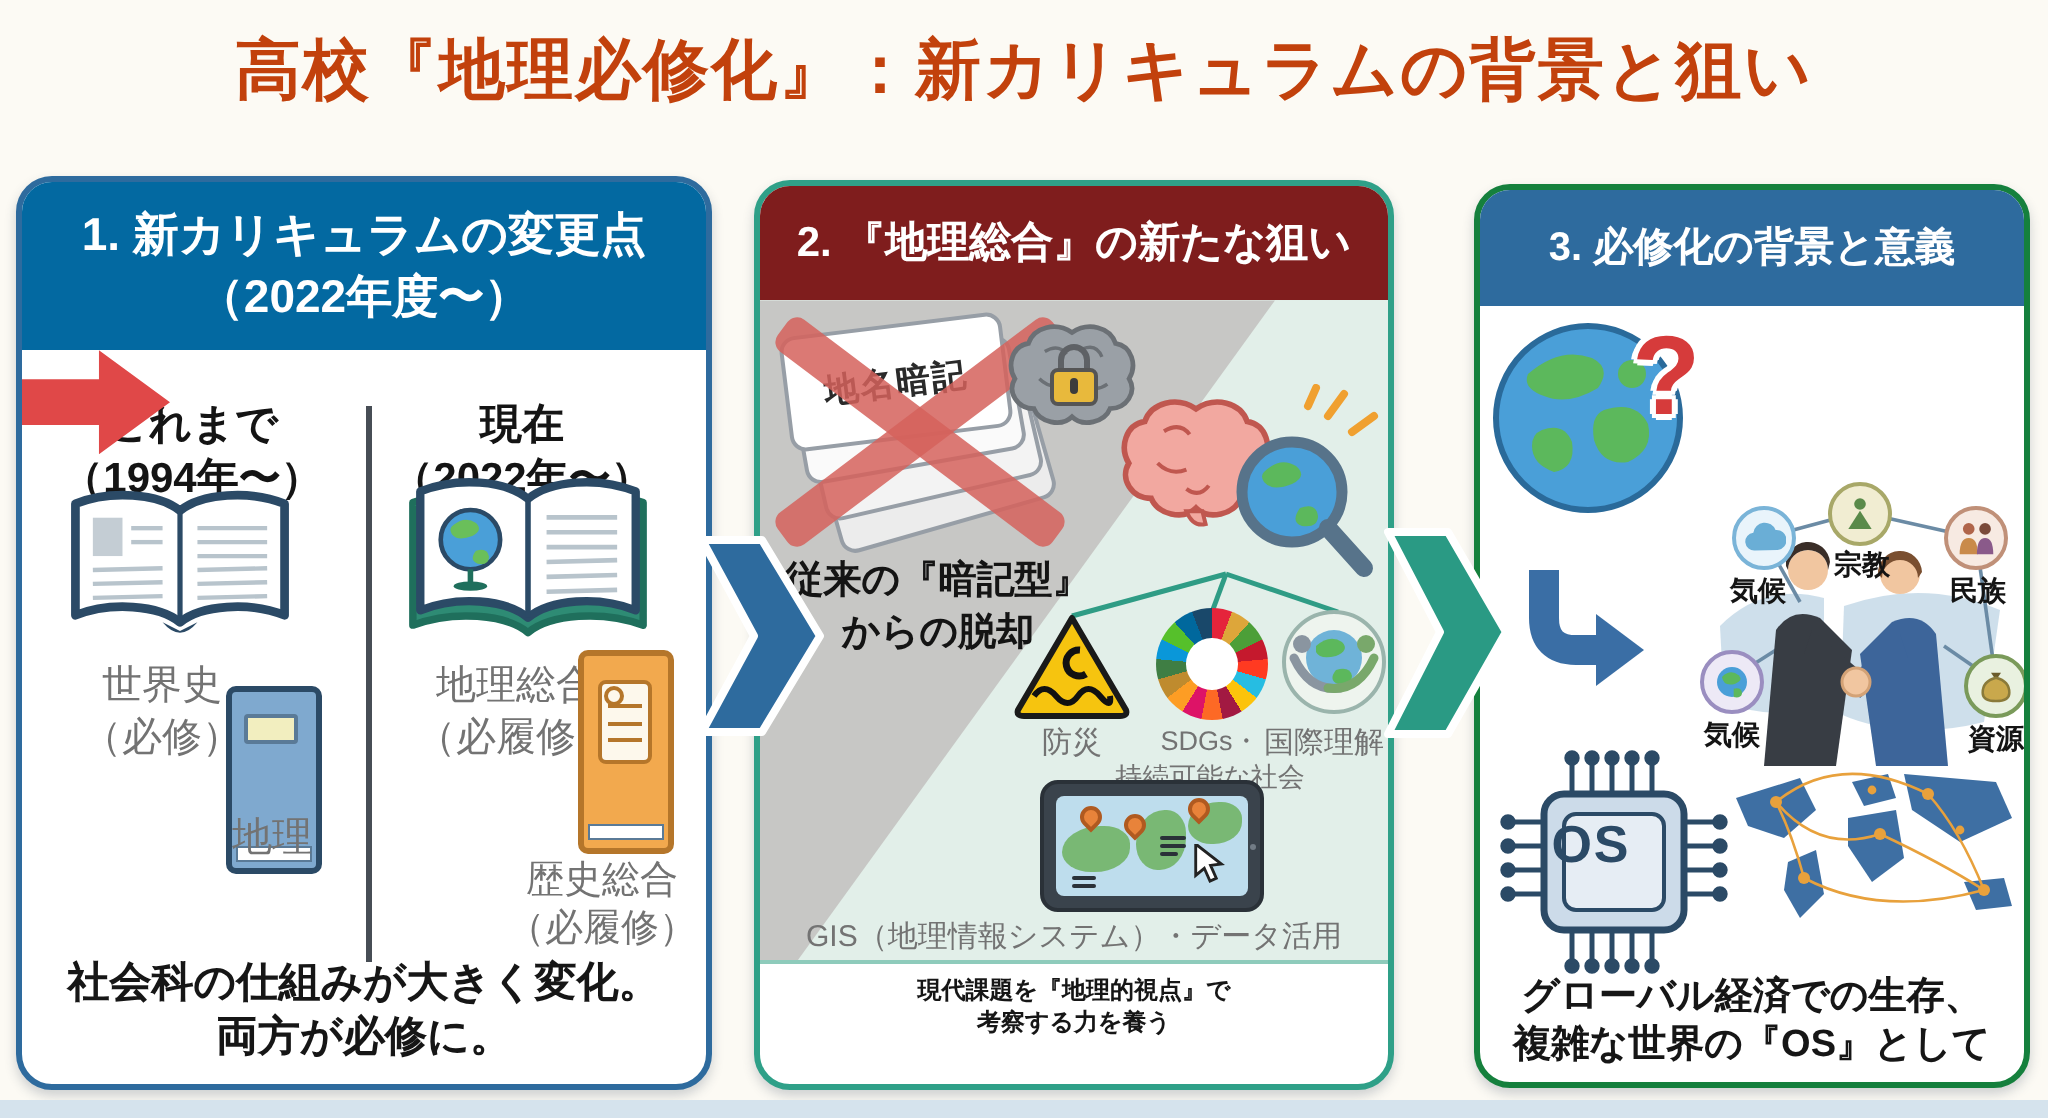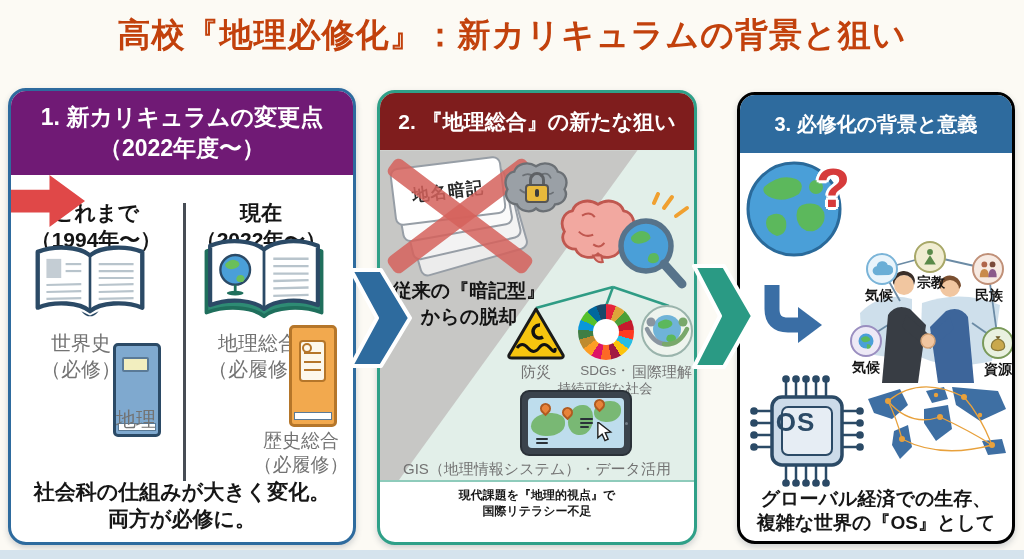--- a/index.html
+++ b/index.html
@@ -10,23 +10,23 @@
 
   
   .title { position:absolute; top:13px; left:0; width:100%; text-align:center;
            font-size:33px; font-weight:800; letter-spacing:1px; color:#c2410c; }
 
   
   .panel { position:absolute; background:#fff; border-radius:18px;
            box-shadow:0 3px 6px rgba(40,60,80,.22); overflow:hidden; }
   .panel-1 { left:8px;  top:88px; width:348px; height:457px; border:3px solid #2e6b9e; }
   .panel-2 { left:377px; top:90px; width:320px; height:455px; border:3px solid #2fa088; }
-  .panel-3 { left:737px; top:92px; width:278px; height:452px; border:3px solid #000000; }
+  .panel-3 { left:737px; top:92px; width:278px; height:452px; border:3px solid #15803d; }
   .panel-header { color:#fff; font-weight:800; text-align:center; }
-  .panel-1 .panel-header { background:#701a75; font-size:23px; line-height:1.35; padding:11px 2px; }
+  .panel-1 .panel-header { background:#0369a1; font-size:23px; line-height:1.35; padding:11px 2px; }
   .panel-2 .panel-header { background:#7f1d1d; font-size:21px; line-height:1.2; padding:16px 2px; }
   .panel-3 .panel-header { background:#2e6b9e; font-size:20px; line-height:1.2; padding:17px 2px; }
   .panel-body { position:relative; width:100%; }
   .p1-body { height:363px; } .p2-body { height:389px; } .p3-body { height:387px; }
 
   .lbl { position:absolute; text-align:center; font-weight:400; line-height:1.28; color:#737373; }
   .p-footer { position:absolute; left:0; width:100%; text-align:center;
               font-weight:800; line-height:1.3; color:#161616; }
 
   
@@ -355,21 +355,21 @@
               <polygon points="1,0 1,11 4,8.5 6,13 8.2,12 6.2,7.5 10,7" fill="#fff" stroke="#222" stroke-width="1"></polygon>
             </svg>
           </div>
           <div class="tab-dot"></div>
         </div>
         <div class="lbl lbl-gis">GIS（地理情報システム）・データ活用</div>
       </div>
 
       <div class="p-footer p2-footer">
         <div>現代課題を『地理的視点』で</div>
-        <div>国際リテラシー不足</div>
+        <div>考察する力を養う</div>
       </div>
     </div>
   </section>
 
   <section class="panel panel-3">
     <header class="panel-header">
       <div>3. 必修化の背景と意義</div>
     </header>
     <div class="panel-body p3-body">
 

